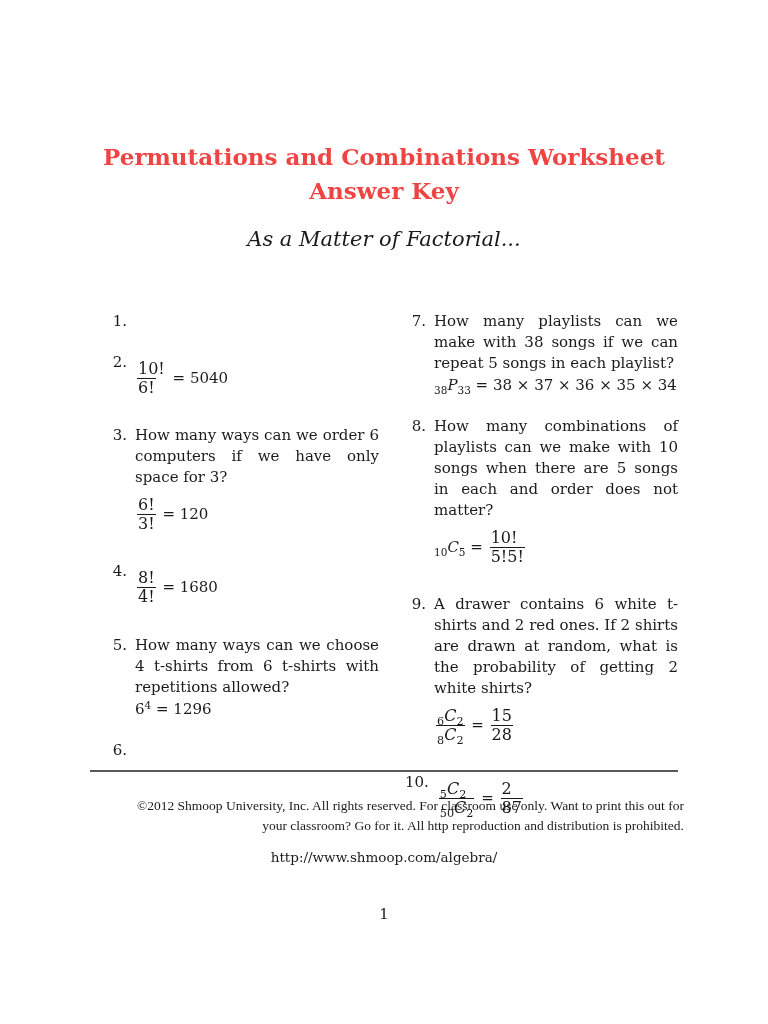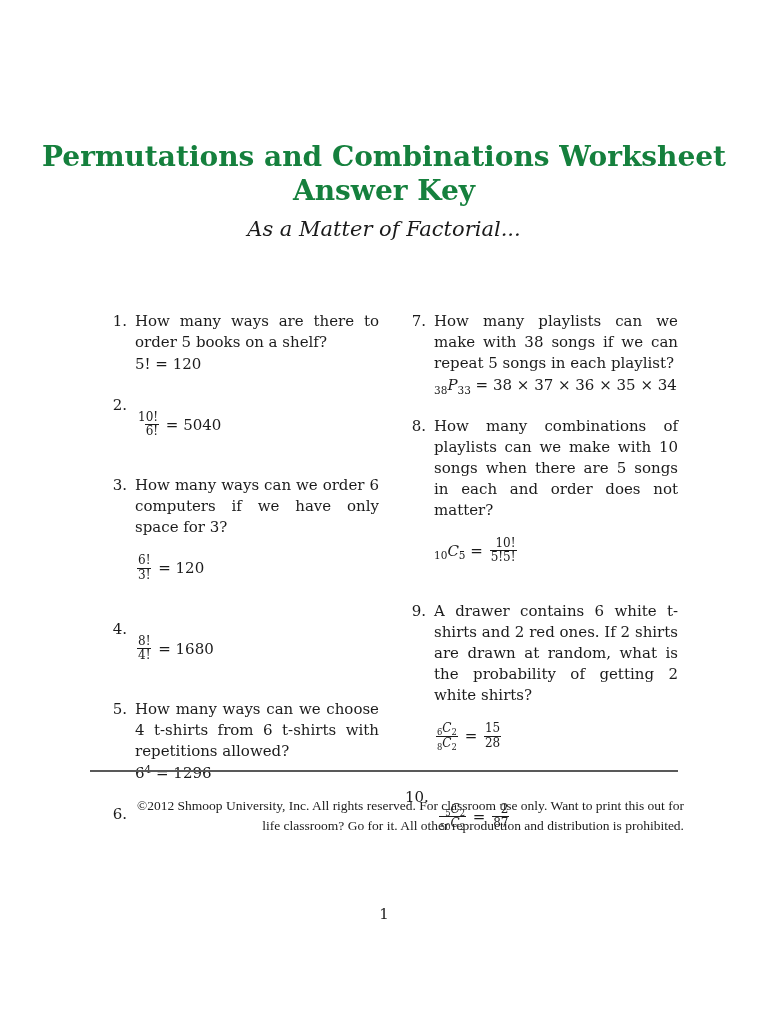--- a/index.html
+++ b/index.html
@@ -5,38 +5,38 @@
   html,body{margin:0;padding:0;}
   body{
     width:768px;height:1024px;background:#ffffff;
     font-family:"DejaVu Serif","Liberation Serif",serif;
     color:#1b1b1b;
   }
   .page{position:relative;width:768px;height:1024px;overflow:hidden;background:#ffffff;}
 
   
   .doc-header{position:absolute;top:140px;left:0;right:0;text-align:center;}
-  .doc-title{font-size:28px;font-weight:bold;line-height:34px;margin:0;color:#15803d;}
-  .doc-subtitle{font-size:21px;font-style:italic;margin-top:9px;color:#1b1b1b;}
+  .doc-title{font-size:23px;font-weight:bold;line-height:34px;margin:0;color:#ef4444;}
+  .doc-subtitle{font-size:21px;font-style:italic;margin-top:19px;color:#1b1b1b;}
 
   
   .columns{position:absolute;top:311px;left:106px;right:90px;display:flex;gap:26px;}
   .col{flex:1;min-width:0;}
   .question{display:flex;margin-bottom:20px;}
   .qnum{min-width:21px;text-align:right;margin-right:8px;font-size:15px;line-height:21px;flex:none;}
   .qcontent{flex:1;min-width:0;}
   .qtext{font-size:15px;line-height:21px;text-align:justify;}
   .qanswer{font-size:15px;line-height:21px;margin-top:1px;}
 
   
   .qtext i,.qanswer i{font-style:italic;}
   sub{font-size:70%;vertical-align:-0.35em;line-height:0;}
   sup{font-size:70%;vertical-align:0.45em;line-height:0;}
-  .frac{display:inline-flex;flex-direction:column;align-items:flex-end;
-        vertical-align:middle;line-height:1.1;font-size:12px;margin:16px 2px;
+  .frac{display:inline-flex;flex-direction:column;align-items:flex-start;
+        vertical-align:middle;line-height:1.1;font-size:16px;margin:8px 2px;
         transform:translateY(-1px);}
   .frac .den{border-top:1px solid #1b1b1b;padding:0 1px;}
   .frac .num{padding:0 1px;}
 
   
   .rule{position:absolute;left:90px;top:770px;width:588px;height:0;
         border:none;border-top:2px solid #595959;margin:0;}
   .copyright{position:absolute;top:796px;left:94px;right:84px;text-align:right;
              font-size:13.5px;line-height:20px;font-family:Liberation Serif, serif;}
   .site-block{position:absolute;top:848px;left:0;right:0;text-align:center;
@@ -51,24 +51,20 @@
   <div class="doc-header">
     <h1 class="doc-title"><span>Permutations and Combinations Worksheet</span><br><span>Answer Key</span></h1>
     <div class="doc-subtitle">As a Matter of Factorial...</div>
   </div>
 
   <div class="columns">
     <div class="col">
 
       <div class="question">
         <span class="qnum">1.</span>
-        <div class="qcontent">
-          <div class="qtext">How many ways are there to order 5 books on a shelf?</div>
-          <div class="qanswer">5! = 120</div>
-        </div>
       </div>
 
       <div class="question">
         <span class="qnum">2.</span>
         <div class="qcontent">
           <div class="qanswer"><span class="frac">
                 <span class="num">10!</span>
                 <span class="den">6!</span>
               </span> = 5040</div>
         </div>
@@ -154,20 +150,21 @@
                 <span class="den">87</span>
               </span></div>
         </div>
       </div>
 
     </div>
   </div>
 
   <hr class="rule">
 
-  <div class="copyright"><span>©2012 Shmoop University, Inc. All rights reserved. For classroom use only. Want to print this out for</span><br><span>life classroom? Go for it. All other reproduction and distribution is prohibited.</span></div>
+  <div class="copyright"><span>©2012 Shmoop University, Inc. All rights reserved. For classroom use only. Want to print this out for</span><br><span>your classroom? Go for it. All http reproduction and distribution is prohibited.</span></div>
 
   <div class="site-block">
+    <div>http://www.shmoop.com/algebra/</div>
   </div>
 
   <div class="page-number">1</div>
 
 </div>
 
 </body></html>

